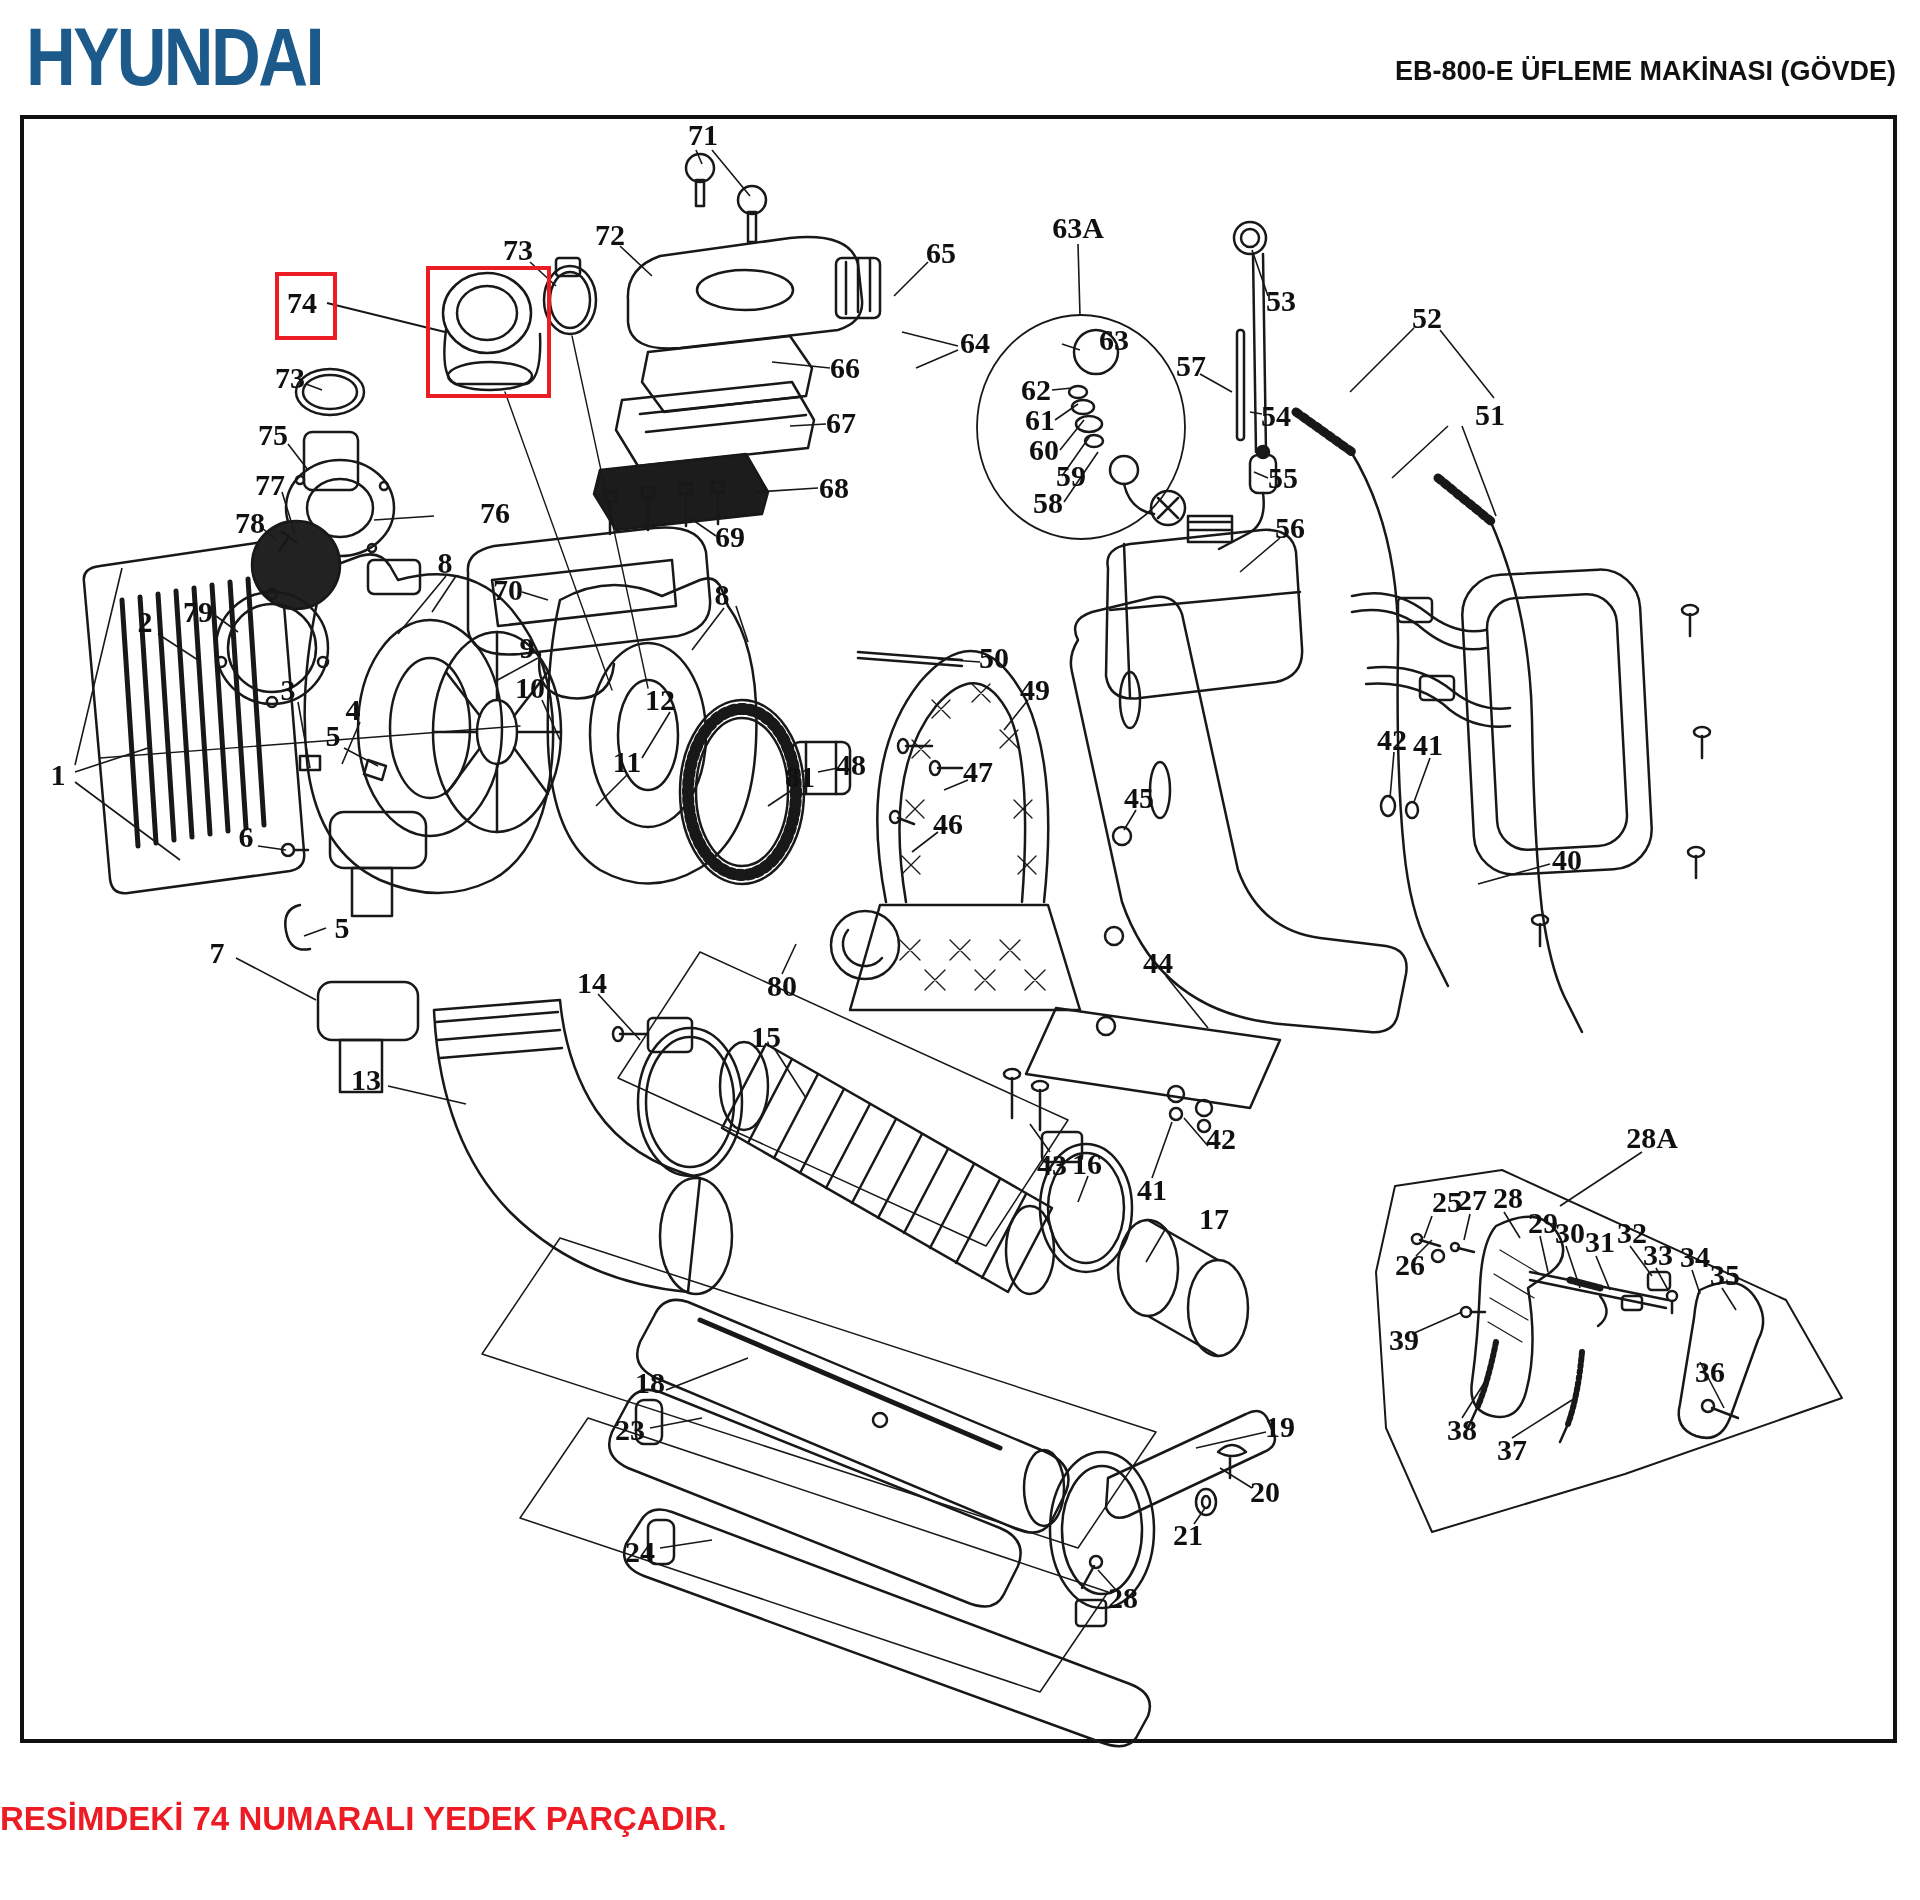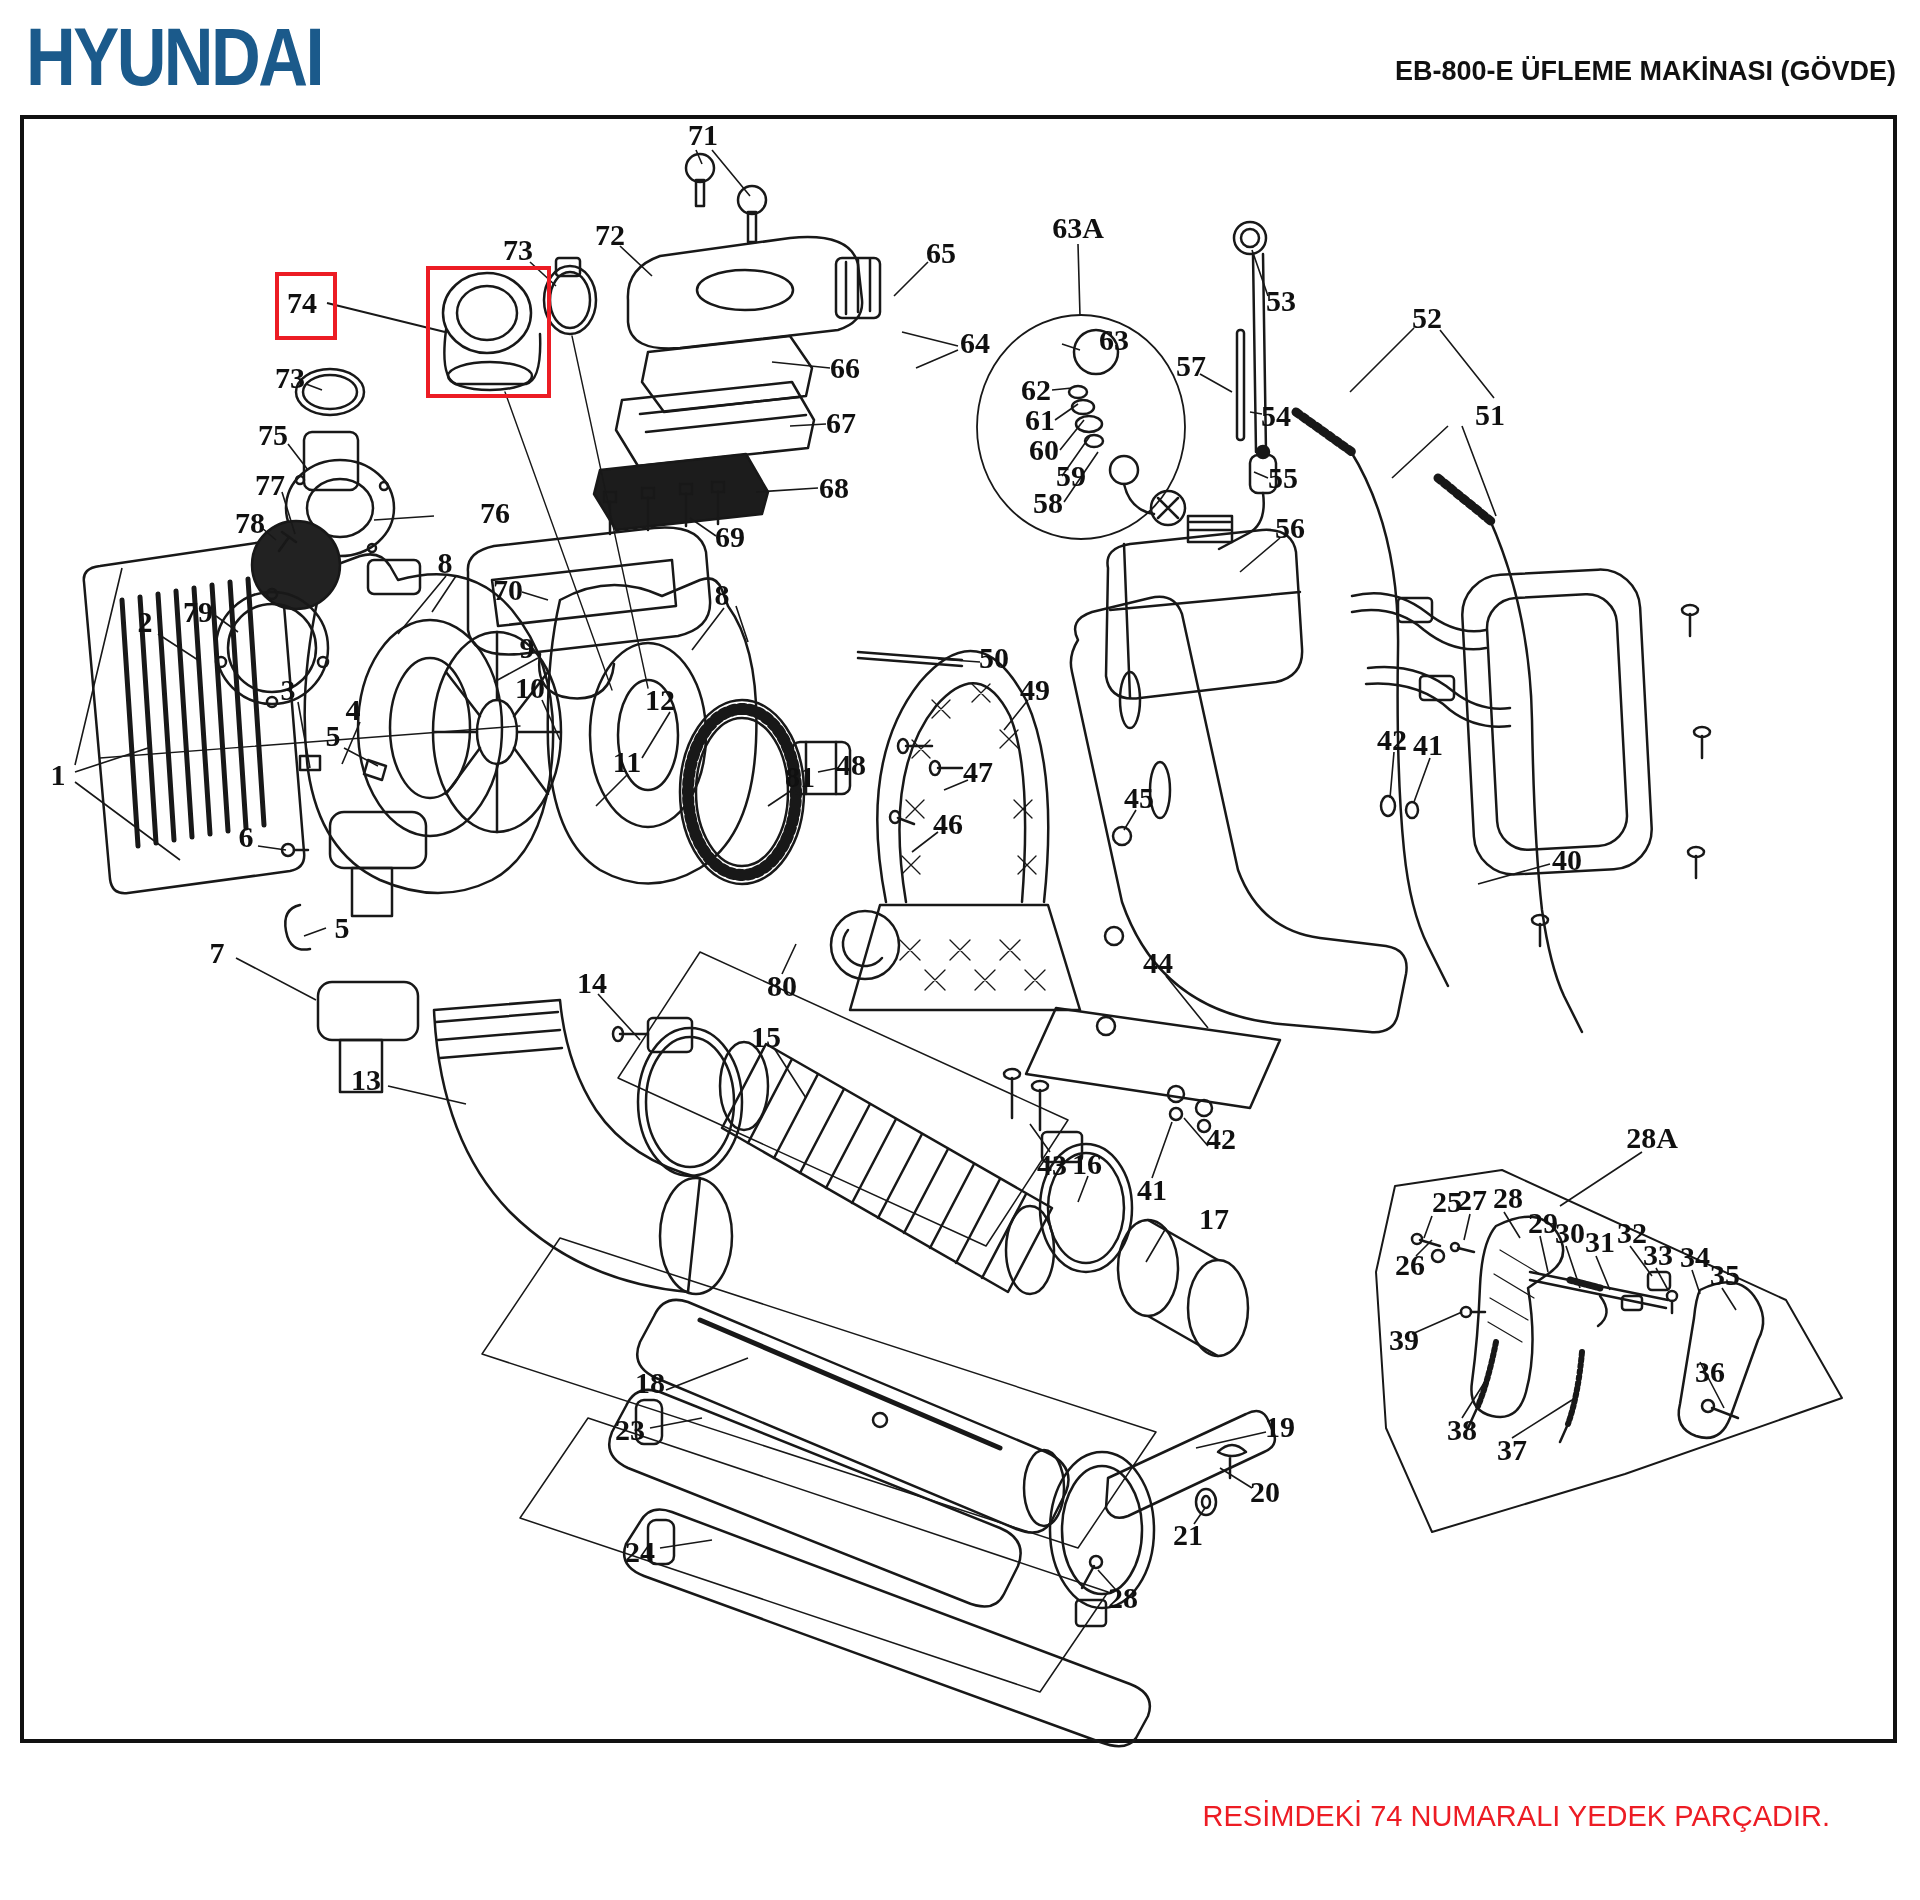--- a/index.html
+++ b/index.html
@@ -11,22 +11,22 @@
   .doc-title{position:absolute;right:24px;top:56px;width:900px;text-align:right;
         font-size:27px;font-weight:bold;color:#111;}
   .frame{position:absolute;left:20px;top:115px;width:1869px;height:1620px;
         border:4px solid #111;background:#fff;z-index:0;}
   svg.art{position:absolute;left:0;top:0;width:1920px;height:1900px;z-index:1;pointer-events:none;}
   .labels-layer{position:absolute;left:0;top:0;width:1920px;height:1900px;z-index:2;pointer-events:none;}
   .plabel{position:absolute;transform:translate(-50%,-50%);
         font-family:"Liberation Serif",serif;font-weight:bold;font-size:30px;
         color:#101010;white-space:nowrap;line-height:1;}
   .hbox{position:absolute;border:4px solid #EC1C24;z-index:3;background:transparent;}
-  .footer-note{position:absolute;left:0;top:1800px;width:1830px;text-align:right;
-        font-size:29px;font-weight:normal;z-index:2;}
+  .footer-note{position:absolute;left:0;top:1800px;width:1830px;text-align:left;
+        font-size:33px;font-weight:bold;z-index:2;}
 </style>
 </head>
 <body>
 
 <div class="logo" style="color: rgb(27, 90, 139);">HYUNDAI</div>
 <div class="doc-title">EB-800-E ÜFLEME MAKİNASI (GÖVDE)</div>
 
 <div class="frame"></div>
 
 <svg class="art" viewBox="0 0 1920 1900">

